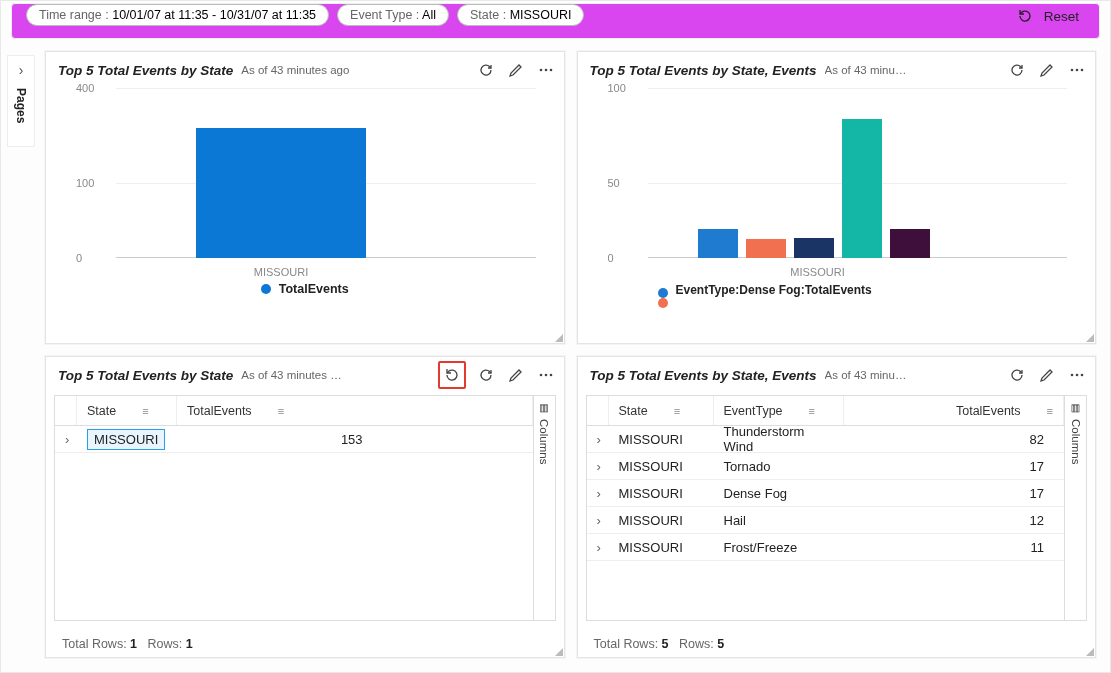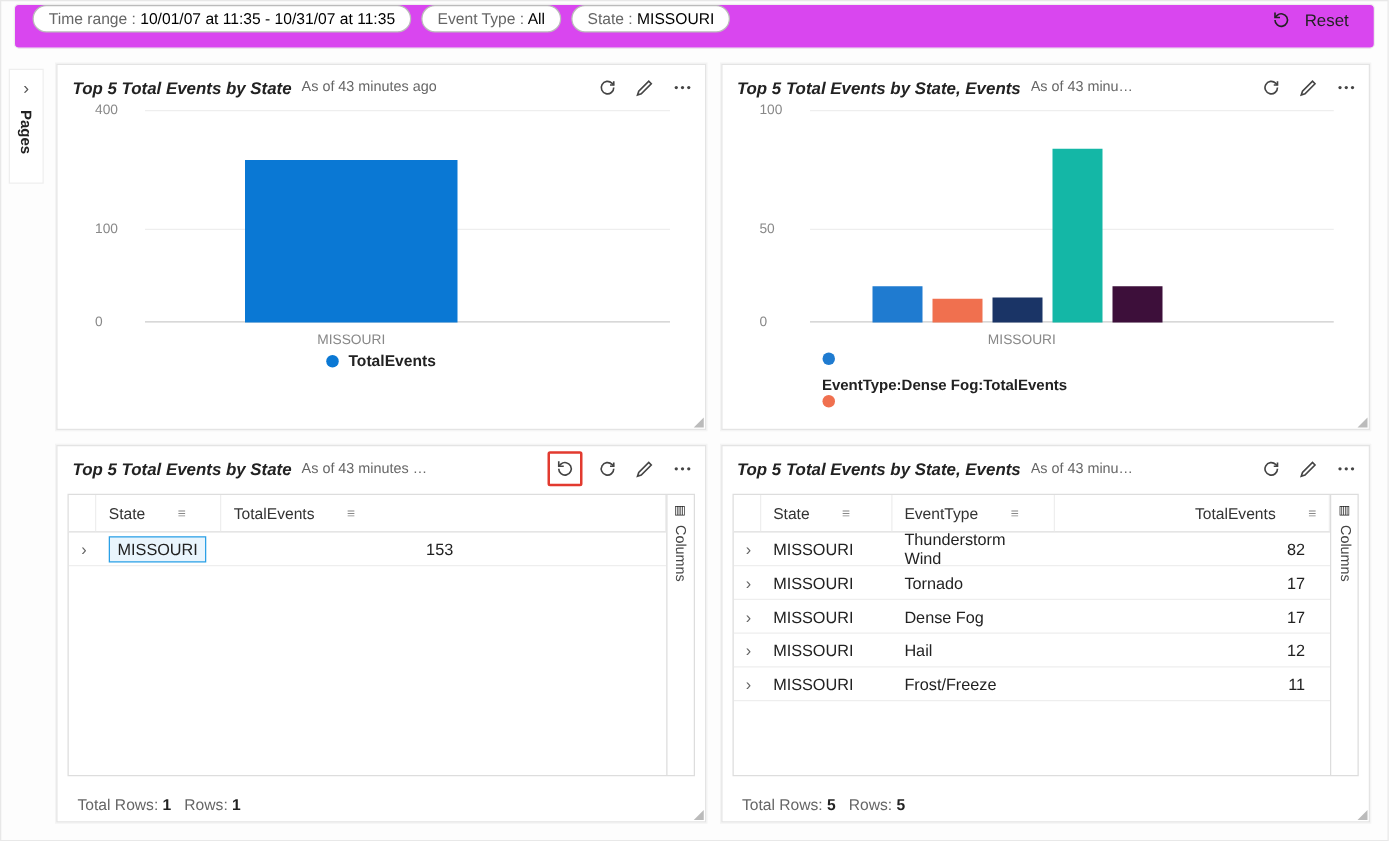--- a/index.html
+++ b/index.html
@@ -38,21 +38,21 @@
   .ytick { position:absolute; left:0; font-size:11px; color:#888; transform:translateY(-50%); }
   .grid { position:absolute; left:40px; right:10px; height:1px; background:#eee;}
   .axisx { position:absolute; left:40px; right:10px; bottom:20px; height:1px; background:#ccc;}
   .bar1 { position:absolute; background:#0a78d4; }
   .xlabel { position:absolute; font-size:11px; color:#888; transform:translateX(-50%);}
   .legend { display:flex; align-items:center; justify-content:center; gap:8px; margin-top:4px; font-size:12.5px; font-weight:600;}
   .swatch { width:10px; height:10px; border-radius:50%; display:inline-block;}
 
   .chart2 { position:relative; margin:0 18px 0 30px; height:190px;}
   .legend2 { font-size:12px; font-weight:600; margin-left:80px; margin-top:4px;}
-  .legend2 .row { display:flex; align-items:flex-start; gap:8px; line-height:16px;flex-direction:column;}
+  .legend2 .row { display:flex; align-items:flex-end; gap:8px; line-height:16px;}
   .legend2 .pager { display:flex; align-items:center; gap:6px; font-size:12px; margin-top:2px; font-weight:400;}
   .tri-up { width:0; height:0; border-left:7px solid transparent; border-right:7px solid transparent; border-bottom:11px solid #c8c8c8; cursor:pointer;}
   .tri-down { width:0; height:0; border-left:7px solid transparent; border-right:7px solid transparent; border-top:11px solid #1a3466; cursor:pointer;}
 
   
   .table-wrap { position:absolute; top:38px; left:8px; right:8px; bottom:36px; border:1px solid #ddd; display:flex;}
   .table-main { flex:1; overflow:hidden;}
   .thead { display:flex; height:30px; border-bottom:1px solid #ddd; background:#fff; align-items:center; }
   .th { padding:0 10px; font-size:12.5px; font-weight:400; color:#333; display:flex; align-items:center; gap:26px; border-right:1px solid #eee; height:100%;}
   .th .menuico { color:#888; font-size:11px;}

